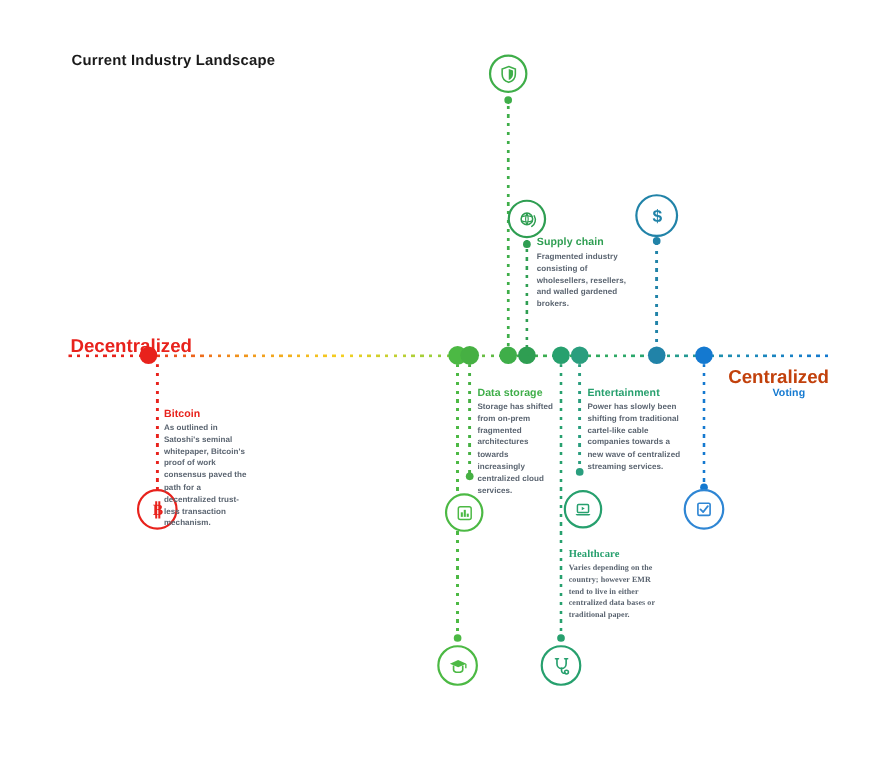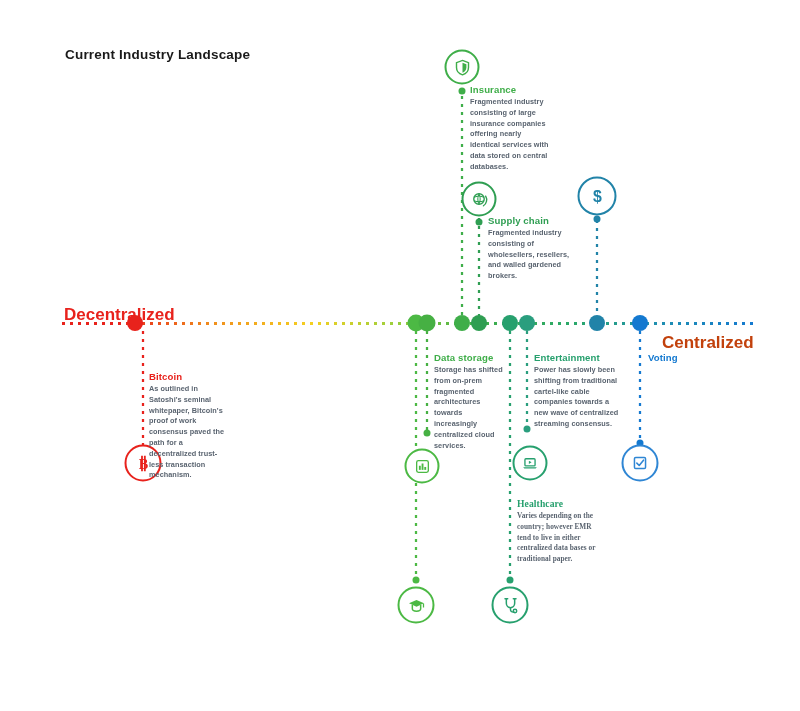--- a/index.html
+++ b/index.html
@@ -94,24 +94,20 @@
   </div>
 
   <div class="vline" style="left:462px;top:88px;height:235px;background:#3fae49;"></div>
   <div class="smalldot" style="left:462px;top:91px;background:#3fae49;"></div>
   <div class="medal" style="left:462px;top:67px;width:31px;height:31px;border:2.2px solid #3fae49;">
     <svg width="18" height="18" viewBox="0 0 24 24">
       <path d="M12 2.6 L20 5.6 V12 C20 17 16.4 20.4 12 21.8 C7.6 20.4 4 17 4 12 V5.6 Z" fill="none" stroke="#3fae49" stroke-width="1.9"></path>
       <path d="M12 5.6 L17.2 7.6 V12 C17.2 15.4 14.9 17.9 12 19 Z" fill="#3fae49"></path>
     </svg>
   </div>
-  <div class="block" style="left:470px;top:84px;width:82px;">
-    <h4 style="color:#3fae49;">Insurance</h4>
-    <p>Fragmented industry consisting of large insurance companies offering nearly identical services with data stored on central databases.</p>
-  </div>
 
   <div class="vline" style="left:479px;top:218px;height:105px;background:#2f9e52;"></div>
   <div class="smalldot" style="left:479px;top:222px;background:#2f9e52;"></div>
   <div class="medal" style="left:479px;top:199px;width:31px;height:31px;border:2.2px solid #2f9e52;">
     <svg width="19" height="19" viewBox="0 0 24 24">
       <circle cx="12" cy="12" r="6.6" fill="none" stroke="#2f9e52" stroke-width="1.8"></circle>
       <path d="M5.6 9.8 Q12 7.2 18.4 9.8 M5.6 14.2 Q12 16.8 18.4 14.2 M12 5.4 Q9 12 12 18.6 M12 5.4 Q15 12 12 18.6" fill="none" stroke="#2f9e52" stroke-width="1.3"></path>
       <path d="M20.4 8.4 A9 9 0 0 1 17.6 20.6" fill="none" stroke="#2f9e52" stroke-width="1.7" stroke-linecap="round"></path>
     </svg>
   </div>
@@ -150,21 +146,21 @@
       <path d="M3 9.4 L12 5.4 L21 9.4 L12 13.4 Z" fill="#4cb944"></path>
       <path d="M7 11.4 V16 C7 17.8 9.4 18.8 12 18.8 C14.6 18.8 17 17.8 17 16 V11.4" fill="none" stroke="#4cb944" stroke-width="1.8"></path>
       <line x1="20.4" y1="9.7" x2="20.4" y2="14.4" stroke="#4cb944" stroke-width="1.5"></line>
     </svg>
   </div>
 
   <div class="vline" style="left:527px;top:331px;height:100px;background:#2a9e7e;"></div>
   <div class="smalldot" style="left:527px;top:429px;background:#2a9e7e;"></div>
   <div class="block" style="left:534px;top:352px;width:86px;">
     <h4 style="color:#27a06e;">Entertainment</h4>
-    <p>Power has slowly been shifting from traditional cartel-like cable companies towards a new wave of centralized streaming consensus.</p>
+    <p>Power has slowly been shifting from traditional cartel-like cable companies towards a new wave of centralized streaming services.</p>
   </div>
 
   <div class="vline" style="left:510px;top:331px;height:253px;background:#27a06e;"></div>
   <div class="smalldot" style="left:510px;top:580px;background:#27a06e;"></div>
   <div class="medal" style="left:530px;top:463px;width:31px;height:31px;border:2.2px solid #27a06e;">
     <svg width="19" height="19" viewBox="0 0 24 24">
       <rect x="5.6" y="6.6" width="12.8" height="9" rx="1.2" fill="none" stroke="#27a06e" stroke-width="1.7"></rect>
       <path d="M10.6 9 L14 11.1 L10.6 13.2 Z" fill="#27a06e"></path>
       <path d="M3.4 17.4 H20.6 L19.2 19 H4.8 Z" fill="#27a06e"></path>
     </svg>
@@ -185,16 +181,16 @@
 
   <div class="vline" style="left:640px;top:331px;height:115px;background:#1479d0;"></div>
   <div class="smalldot" style="left:640px;top:443px;background:#1479d0;"></div>
   <div class="medal" style="left:640px;top:463px;width:33px;height:33px;border:2.3px solid #2f86d4;">
     <svg width="19" height="19" viewBox="0 0 24 24">
       <rect x="5" y="5" width="14" height="14" rx="1.6" fill="none" stroke="#2f86d4" stroke-width="1.9"></rect>
       <path d="M8 12.2 L11 15.2 L16.4 8.4" fill="none" stroke="#2f86d4" stroke-width="2" stroke-linecap="round" stroke-linejoin="round"></path>
     </svg>
   </div>
   <div class="block" style="left:648px;top:352px;width:84px;">
-    <h4 style="color:#1479d0;">Voting</h4>
+    <h4 style="color:#1479d0;text-align:right;">Voting</h4>
   </div>
 
 </div>
 
 </body></html>

